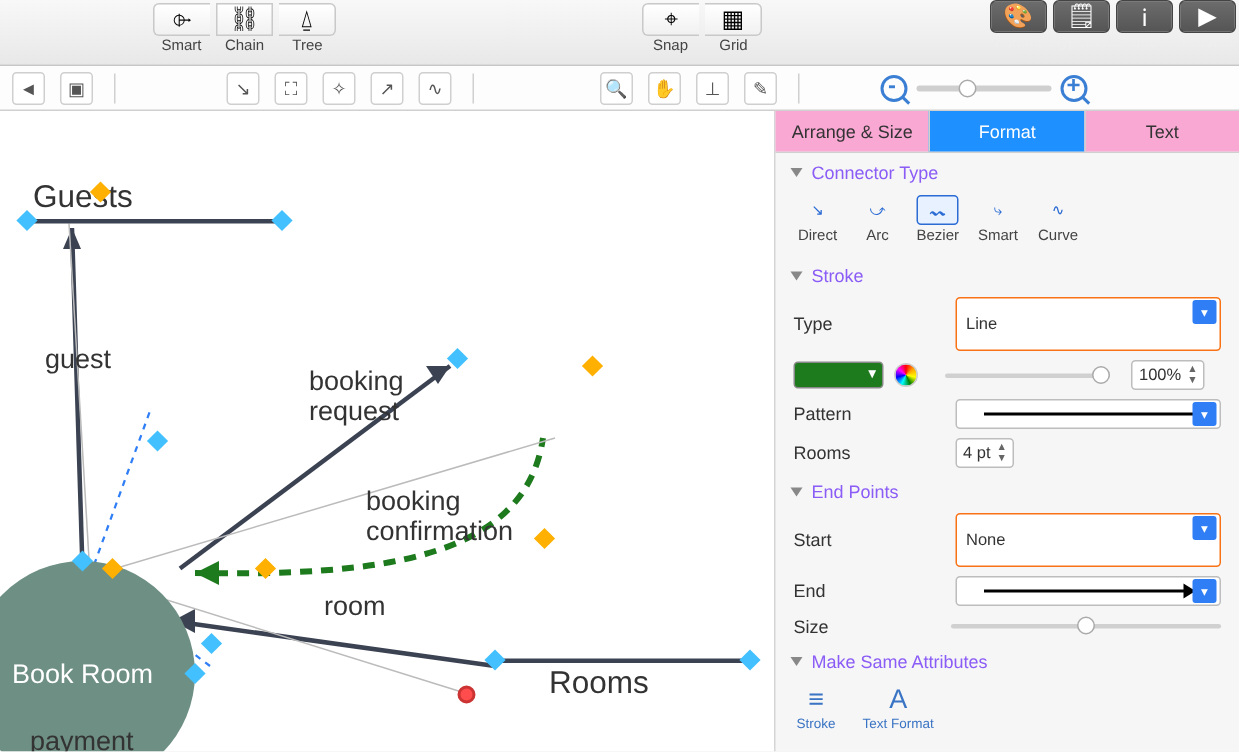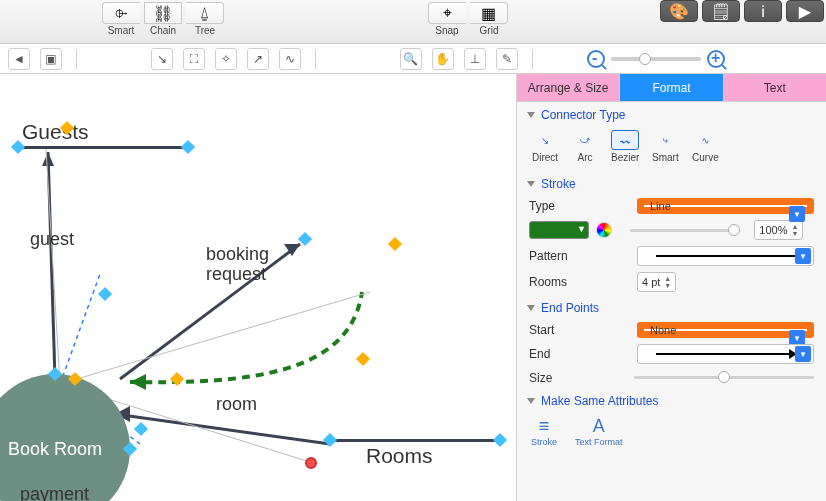--- a/index.html
+++ b/index.html
@@ -43,30 +43,30 @@
   .ext-box { position:absolute; left:306px; top:136px; width:160px; height:82px; background:#3b4252; color:#fff; display:flex; align-items:center; justify-content:center; text-align:center; font-size:17px; padding:4px; border:2px solid #3b4252; }
   .dot-orange{position:absolute;width:10px;height:10px;background:#ffb000;transform:rotate(45deg);}
   .dot-blue{position:absolute;width:10px;height:10px;background:#42c0ff;transform:rotate(45deg);}
 
   
   .inspector { position:absolute; top:74px; right:0; bottom:0; width:310px; background:#f6f6f6; border-left:1px solid #d5d5d5; font-size:12px; color:#333; }
   .insp-tabs { display:flex; height:28px; border-bottom:1px solid #d0d0d0; }
   .insp-tab { flex:1; display:flex; align-items:center; justify-content:center; background:#f9a8d4; cursor:pointer; font-size:12px; }
   .insp-tab.active { background:#1e90ff; color:#fff; }
   .insp-tab + .insp-tab { border-left:1px solid #d0d0d0; }
-  .sect-head { display:flex; align-items:center; gap:6px; padding:6px 10px 4px; color:#1d4ed8; font-size:12px; }
+  .sect-head { display:flex; align-items:center; gap:6px; padding:6px 10px 4px; color:#8b5cf6; font-size:12px; }
   .sect-head .tri{ width:0;height:0;border-left:4px solid transparent;border-right:4px solid transparent;border-top:6px solid #888; }
   .conn-types { display:flex; gap:12px; padding:4px 14px 8px; }
   .conn-item { text-align:center; font-size:10px; color:#444; cursor:pointer; }
   .conn-item .ic{ width:28px;height:20px;border:1px solid transparent;border-radius:3px;margin-bottom:2px;display:flex;align-items:center;justify-content:center;color:#2a6bd4;}
   .conn-item.sel .ic{border-color:#2a6bd4;background:#e8f1ff;}
   .form-row { display:flex; align-items:center; padding:3px 12px; gap:8px; }
   .form-row .lbl { width:100px; font-size:12px; color:#333; }
   .form-row .ctrl { flex:1; }
-  .select { height:16px; border:7px solid #f97316; border-radius:3px; background:#fff; display:flex; align-items:center; padding:0 6px; font-size:11px; position:relative; }
+  .select { height:36px; border:1px solid #f97316; border-radius:3px; background:#fff; display:flex; align-items:center; padding:0 6px; font-size:11px; position:relative; }
   .select .arrows{ position:absolute; right:2px; top:1px; width:16px;height:16px;background:#2f7ef5;border-radius:2px;color:#fff;display:flex;align-items:center;justify-content:center;font-size:9px;}
   .color-swatch{ width:60px;height:18px;background:#1d7a1d;border:1px solid #888;border-radius:3px; position:relative; display:inline-block; vertical-align:middle;}
   .color-swatch .drop{position:absolute;right:2px;top:2px;color:#fff;font-size:9px;}
   .color-wheel{width:16px;height:16px;border-radius:50%;background:conic-gradient(red,orange,yellow,green,cyan,blue,magenta,red);display:inline-block;vertical-align:middle;margin-left:4px;border:1px solid #ccc;}
   .mini-slider{ display:inline-block; width:110px; height:3px; background:#d0d0d0; border-radius:2px; position:relative; vertical-align:middle; margin-left:10px;}
   .mini-slider .k{position:absolute;top:-5px;right:0;width:12px;height:12px;border-radius:50%;background:#fff;border:1px solid #aaa;}
   .pct-box{display:inline-flex;align-items:center;border:1px solid #bdbdbd;border-radius:3px;background:#fff;height:20px;padding:0 4px;font-size:11px;margin-left:6px;}
   .pct-box .step{display:flex;flex-direction:column;margin-left:4px;font-size:7px;color:#666;line-height:7px;}
   .pattern-preview,.end-preview{flex:1;height:20px;border:1px solid #bdbdbd;border-radius:3px;background:#fff;display:flex;align-items:center;justify-content:center;position:relative;}
   .pattern-preview .ln{width:80%;height:2px;background:#000;}
@@ -231,20 +231,21 @@
 
     <div class="handle" style="right:-5px;top:70px;"></div>
   </div>
   <div class="dot-orange" style="left:70px;top:300px;"></div>
   <div class="dot-orange" style="left:172px;top:300px;"></div>
   <div class="dot-blue" style="left:100px;top:215px;"></div>
   <div class="dot-blue" style="left:136px;top:350px;"></div>
 
   <div class="node-label" style="left:30px; top:155px;">guest</div>
   <div class="node-label" style="left:170px; top:170px; width:80px; line-height:20px;margin-left:36px;">booking request</div>
+  <div class="node-label" style="left:244px; top:250px; width:110px; line-height:20px;">booking confirmation</div>
   <div class="node-label" style="left:216px; top:320px;">room</div>
   <div class="node-label" style="left:20px; top:410px;">payment</div>
 
   <div style="position:absolute;left:305px;top:383px;width:12px;height:12px;border-radius:50%;background:#ff4d4d;border:2px solid #c33;"></div>
 </div>
 
 <div class="inspector">
   <div class="insp-tabs">
     <div class="insp-tab">Arrange &amp; Size</div>
     <div class="insp-tab active">Format</div>

